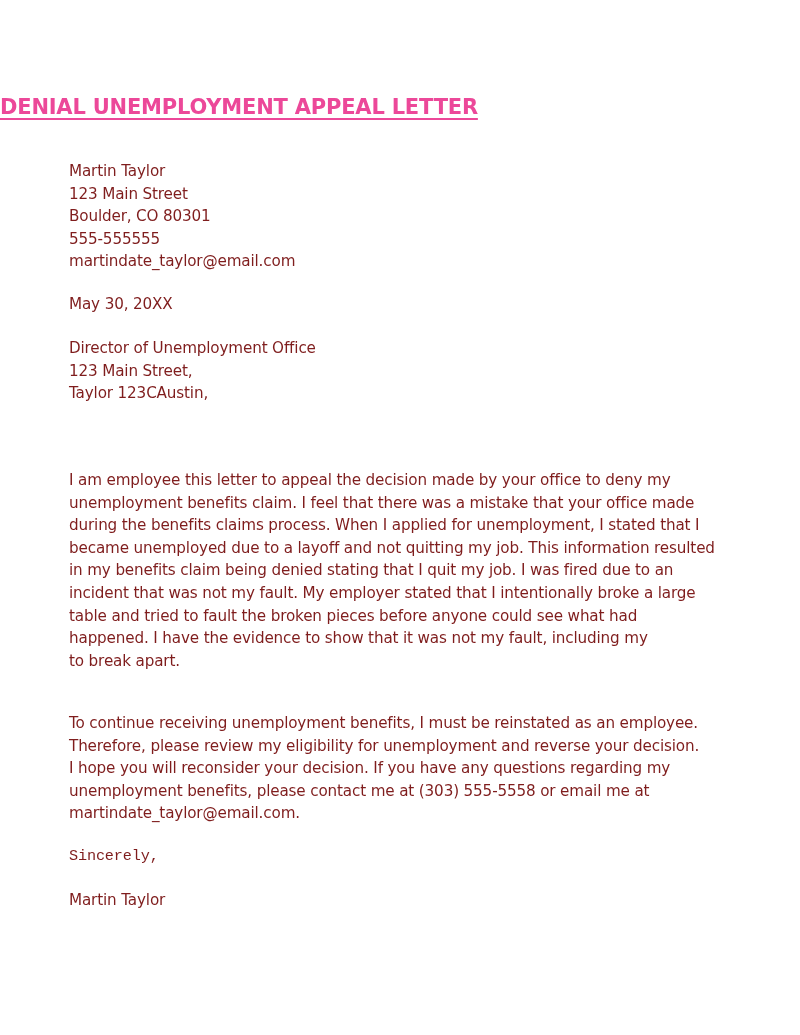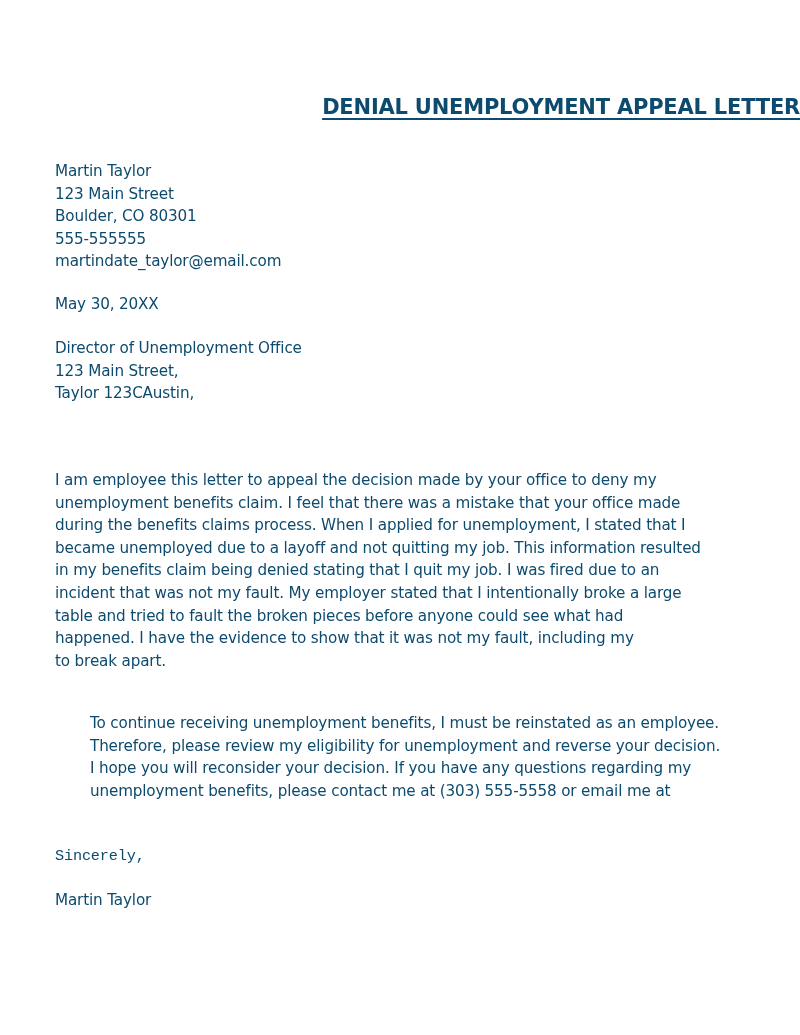--- a/index.html
+++ b/index.html
@@ -17,38 +17,38 @@
     }
     .page {
       position: absolute;
       left: 0; top: 0;
       width: 800px; height: 1035px;
     }
     .title {
       position: absolute;
       left: 0; right: 0;
       top: 95px;
-      text-align: right;
+      text-align: left;
       font-family: "DejaVu Sans", sans-serif;
       font-weight: bold;
       font-size: 21px;
       letter-spacing: -0.2px;
-      color: #0c4a6e;
+      color: #ec4899;
       text-decoration: underline;
       text-decoration-thickness: 2px;
       text-underline-offset: 4px;
     }
     .text {
       position: absolute;
-      left: 55px;
+      left: 69px;
       width: 670px;
       font-size: 15.2px;
       line-height: 22.6px;
       letter-spacing: -0.15px;
-      color: #0c4a6e;
+      color: #7f1d1d;
       white-space: nowrap;
     }
     .line { display: block; height: 22.6px; }
   </style>
 </head>
 <body>
 
 <div class="page">
 
   <div class="title">DENIAL UNEMPLOYMENT APPEAL LETTER</div>
@@ -77,25 +77,26 @@
     <span class="line">unemployment benefits claim. I feel that there was a mistake that your office made</span>
     <span class="line">during the benefits claims process. When I applied for unemployment, I stated that I</span>
     <span class="line">became unemployed due to a layoff and not quitting my job. This information resulted</span>
     <span class="line">in my benefits claim being denied stating that I quit my job. I was fired due to an</span>
     <span class="line">incident that was not my fault. My employer stated that I intentionally broke a large</span>
     <span class="line">table and tried to fault the broken pieces before anyone could see what had</span>
     <span class="line">happened. I have the evidence to show that it was not my fault, including my</span>
     <span class="line">to break apart.</span>
   </div>
 
-  <div class="text" style="top:712px;margin-left:35px;">
+  <div class="text" style="top:712px;">
     <span class="line">To continue receiving unemployment benefits, I must be reinstated as an employee.</span>
     <span class="line">Therefore, please review my eligibility for unemployment and reverse your decision.</span>
     <span class="line">I hope you will reconsider your decision. If you have any questions regarding my</span>
     <span class="line">unemployment benefits, please contact me at (303) 555-5558 or email me at</span>
+    <span class="line">martindate_taylor@email.com.</span>
   </div>
 
   <div class="text" style="top:845px;font-family:Liberation Mono, monospace;">
     <span class="line">Sincerely,</span>
   </div>
 
   <div class="text" style="top:889px;">
     <span class="line">Martin Taylor</span>
   </div>
 

